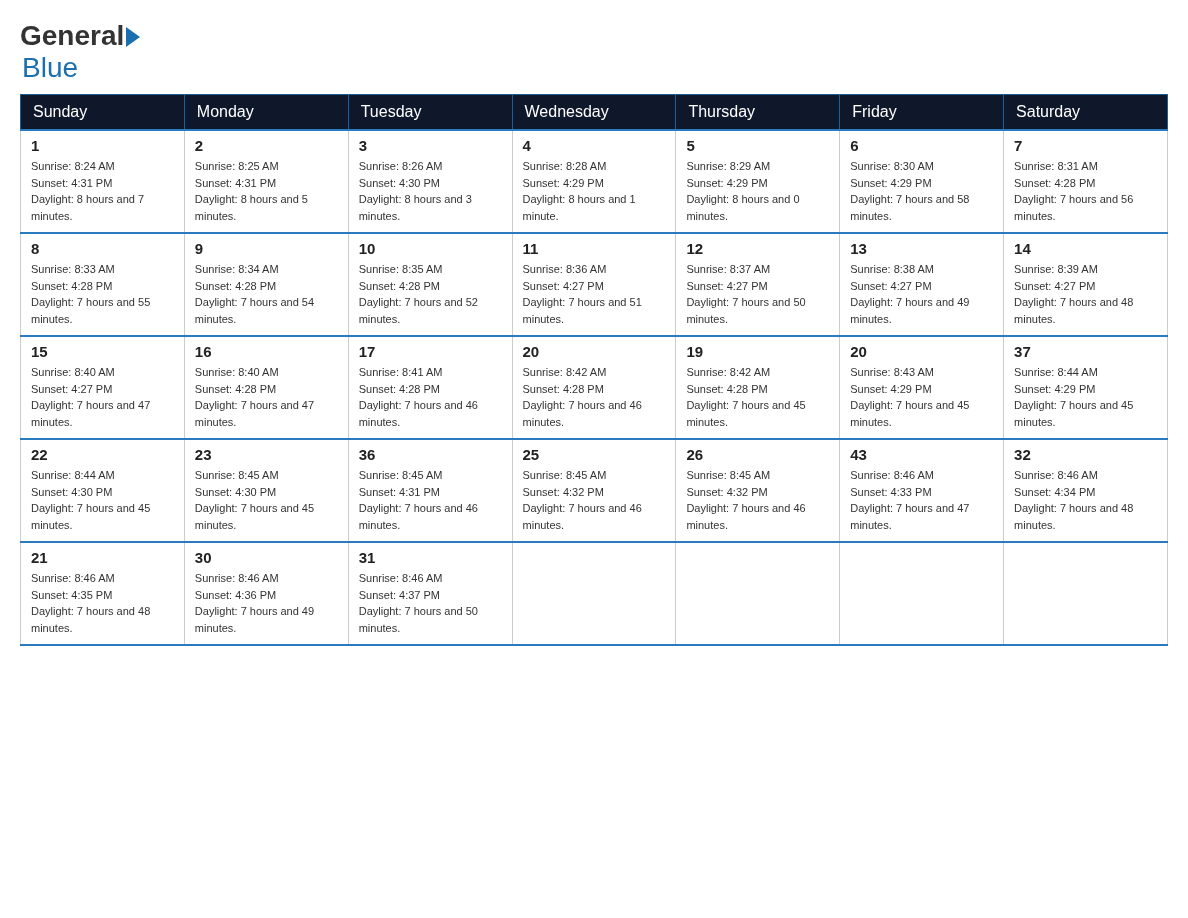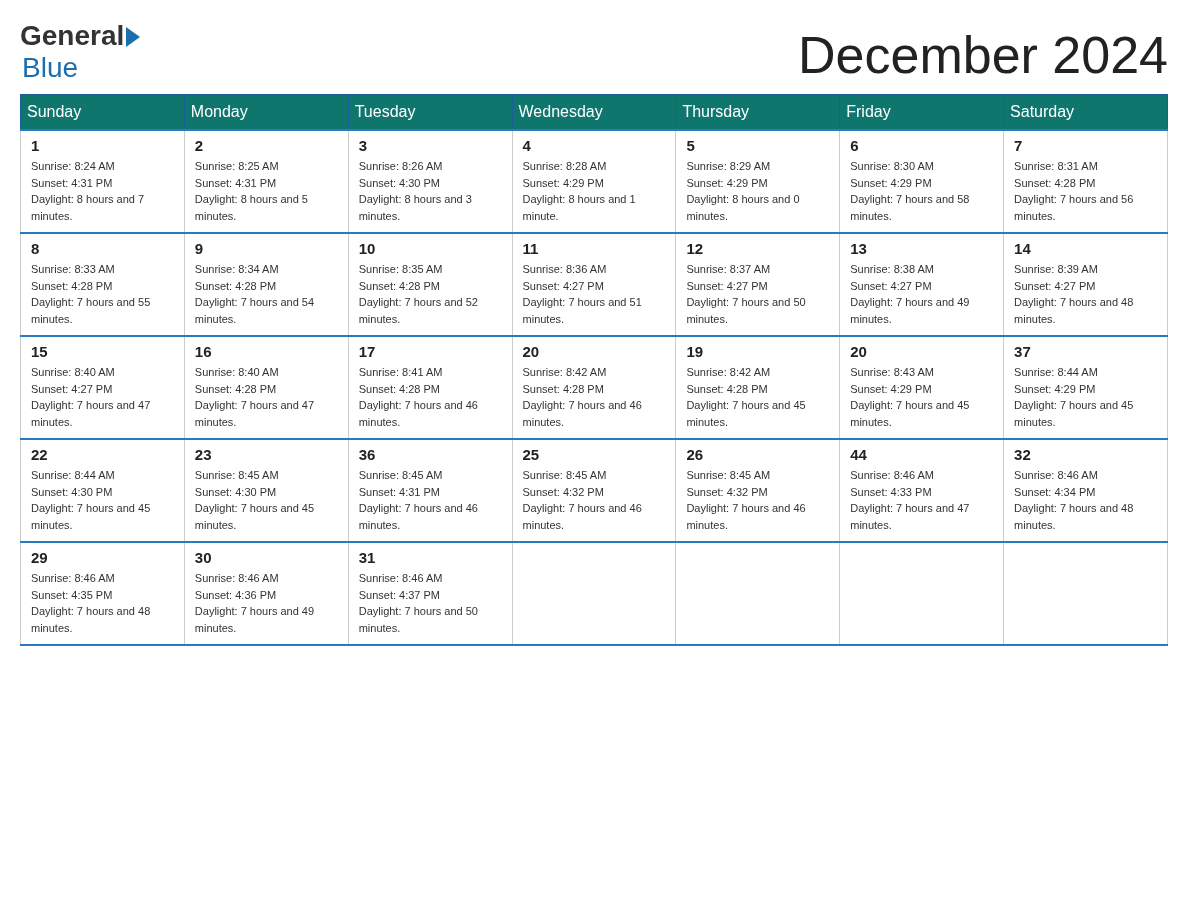--- a/index.html
+++ b/index.html
@@ -6,21 +6,21 @@
     body {
       font-family: Arial, sans-serif;
       background: #fff;
       width: 1188px;
       min-height: 918px;
       padding: 20px;
     }
     .header-row {
       display: flex;
       justify-content: space-between;
-      align-items: flex-end;
+      align-items: center;
       margin-bottom: 10px;
     }
     .logo {
       display: flex;
       flex-direction: column;
       align-items: flex-start;
     }
     .logo-text {
       display: flex;
       align-items: center;
@@ -58,25 +58,25 @@
       font-size: 22px;
       color: #444;
       margin-top: 4px;
     }
     .calendar-table {
       width: 100%;
       border-collapse: collapse;
       margin-top: 8px;
     }
     .calendar-table th {
-      background-color: #0f766e;
+      background-color: #0f172a;
       color: #fff;
       font-size: 16px;
       font-weight: normal;
-      padding: 8px 6px;
+      padding: 8px 12px;
       text-align: left;
       border: 1px solid #1a5f9a;
     }
     .calendar-table td {
       vertical-align: top;
       padding: 6px 10px 8px 10px;
       border: 1px solid #ccc;
       font-size: 13px;
       color: #333;
       width: 14.28%;
@@ -106,21 +106,20 @@
 
 <div class="header-row">
   <div class="logo">
     <div class="logo-text">
       <span class="logo-general">General</span>
       <span class="logo-arrow"></span>
     </div>
     <span class="logo-blue">Blue</span>
   </div>
   <div class="title-block">
-    <div class="month-title">December 2024</div>
   </div>
 </div>
 
 <table class="calendar-table">
   <thead>
     <tr>
     <th>Sunday</th>
         <th>Monday</th>
         <th>Tuesday</th>
         <th>Wednesday</th>
@@ -339,39 +338,39 @@
         </td>
         <td>
           <span class="day-number">26</span>
           <div class="day-info">
             Sunrise: 8:45 AM<br>
             Sunset: 4:32 PM<br>
             Daylight: 7 hours and 46 minutes.
           </div>
         </td>
         <td>
-          <span class="day-number">44</span>
+          <span class="day-number">43</span>
           <div class="day-info">
             Sunrise: 8:46 AM<br>
             Sunset: 4:33 PM<br>
             Daylight: 7 hours and 47 minutes.
           </div>
         </td>
         <td>
           <span class="day-number">32</span>
           <div class="day-info">
             Sunrise: 8:46 AM<br>
             Sunset: 4:34 PM<br>
             Daylight: 7 hours and 48 minutes.
           </div>
         </td>
       </tr>
       <tr>
         <td>
-          <span class="day-number">29</span>
+          <span class="day-number">21</span>
           <div class="day-info">
             Sunrise: 8:46 AM<br>
             Sunset: 4:35 PM<br>
             Daylight: 7 hours and 48 minutes.
           </div>
         </td>
         <td>
           <span class="day-number">30</span>
           <div class="day-info">
             Sunrise: 8:46 AM<br>

